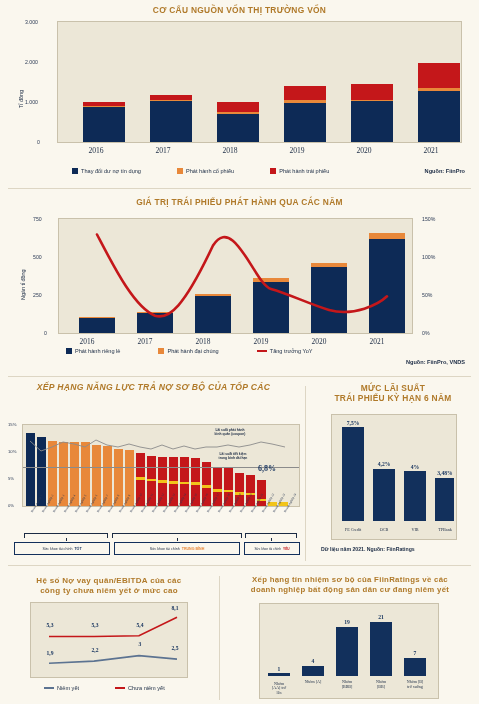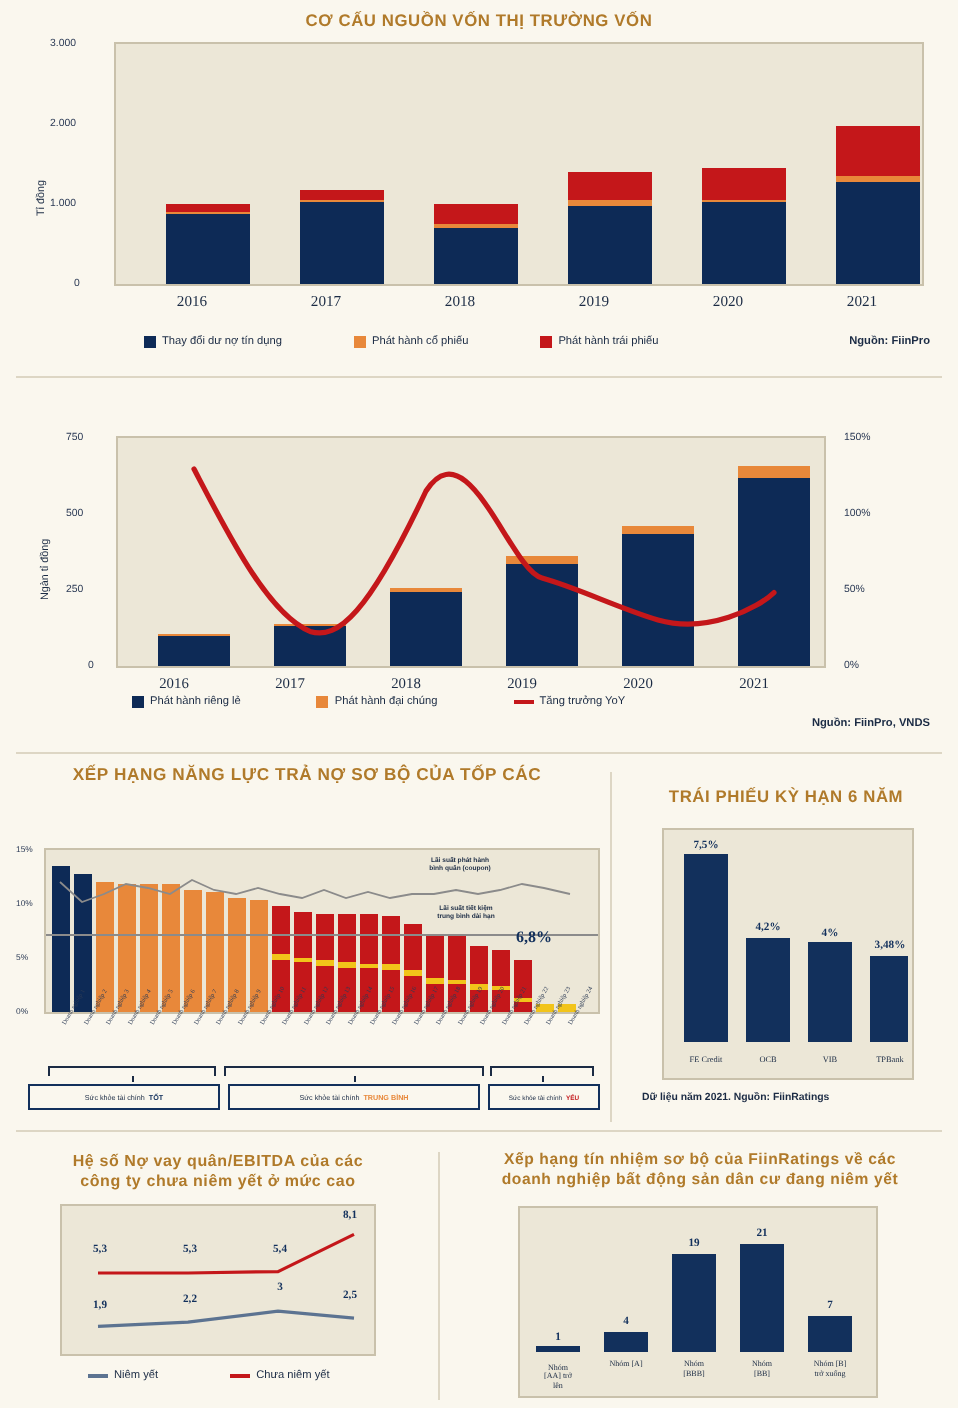--- a/index.html
+++ b/index.html
@@ -215,20 +215,21 @@
         <span class="sw" style="background:#c4171a;"></span>
         <span>Phát hành trái phiếu</span>
       </span>
     </div>
     <div class="source" style="right:14px;top:168px;">Nguồn: FiinPro</div>
   </div>
 
   <div class="divider" style="top:188px;"></div>
 
   <div class="panel" style="left:0;top:190px;width:479px;height:186px;">
+    <div class="panel-title" style="position:absolute;left:0;top:8px;width:479px;font-size:8.4px;">GIÁ TRỊ TRÁI PHIẾU PHÁT HÀNH QUA CÁC NĂM</div>
 
     <div class="ylab-rot" style="left:20px;top:110px;">Ngàn tỉ đồng</div>
 
     <div class="axis-label" style="left:33px;top:26px;">750</div>
     <div class="axis-label" style="left:33px;top:64px;">500</div>
     <div class="axis-label" style="left:33px;top:102px;">250</div>
     <div class="axis-label" style="left:44px;top:140px;">0</div>
 
     <div class="axis-label" style="left:422px;top:26px;">150%</div>
     <div class="axis-label" style="left:422px;top:64px;">100%</div>
@@ -287,21 +288,21 @@
         <span class="ln" style="background:#c4171a;"></span>
         <span>Tăng trưởng YoY</span>
       </span>
     </div>
     <div class="source" style="right:14px;top:169px;">Nguồn: FiinPro, VNDS</div>
   </div>
 
   <div class="divider" style="top:376px;"></div>
 
   <div class="panel" style="left:0;top:380px;width:305px;height:185px;">
-    <div class="panel-title" style="position:absolute;left:6px;top:3px;width:295px;font-size:8.6px;">XẾP HẠNG NĂNG LỰC TRẢ NỢ SƠ BỘ CỦA TỐP CÁC</div>
+    <div class="panel-title" style="position:absolute;left:6px;top:3px;width:295px;font-size:8.6px;font-style:italic;">XẾP HẠNG NĂNG LỰC TRẢ NỢ SƠ BỘ CỦA TỐP CÁC</div>
 
     <div class="axis-label" style="left:8px;top:42px;font-size:4.2px;">15%</div>
     <div class="axis-label" style="left:8px;top:69px;font-size:4.2px;">10%</div>
     <div class="axis-label" style="left:8px;top:96px;font-size:4.2px;">5%</div>
     <div class="axis-label" style="left:8px;top:123px;font-size:4.2px;">0%</div>
 
     <div class="plot" style="left:22px;top:44px;width:278px;height:83px;">
 
       <div class="bar" style="left:3px;width:9px;height:73.0px;background:#0d2a56;"></div>
       <div class="bar" style="left:14px;width:9px;height:69.2px;background:#0d2a56;"></div>
@@ -400,20 +401,21 @@
     </div>
     <div class="healthbox" style="left:244px;top:162px;width:56px;height:13px;font-size:3.2px;">
       <span>Sức khỏe tài chính</span>
       <b style="color:#c4171a;">YẾU</b>
     </div>
   </div>
 
   <div style="position:absolute;left:305px;top:386px;width:1px;height:175px;background:#ddd6c4;"></div>
 
   <div class="panel" style="left:307px;top:380px;width:172px;height:185px;">
+    <div class="panel-title" style="position:absolute;left:0;top:4px;width:172px;font-size:8.4px;">MỨC LÃI SUẤT</div>
     <div class="panel-title" style="position:absolute;left:0;top:14px;width:172px;font-size:8.4px;">TRÁI PHIẾU KỲ HẠN 6 NĂM</div>
 
     <div class="plot" style="left:24px;top:34px;width:126px;height:126px;">
 
       <div class="bar" style="left:10px;bottom:18px;width:22px;height:93.8px;background:#12305c;"></div>
       <div class="bar" style="left:41px;bottom:18px;width:22px;height:52.5px;background:#12305c;"></div>
       <div class="bar" style="left:72px;bottom:18px;width:22px;height:50.0px;background:#12305c;"></div>
       <div class="bar" style="left:103px;bottom:18px;width:19px;height:43.5px;background:#12305c;"></div>
 
       <div class="vallab" style="left:4px;bottom:113px;width:34px;">7,5%</div>

